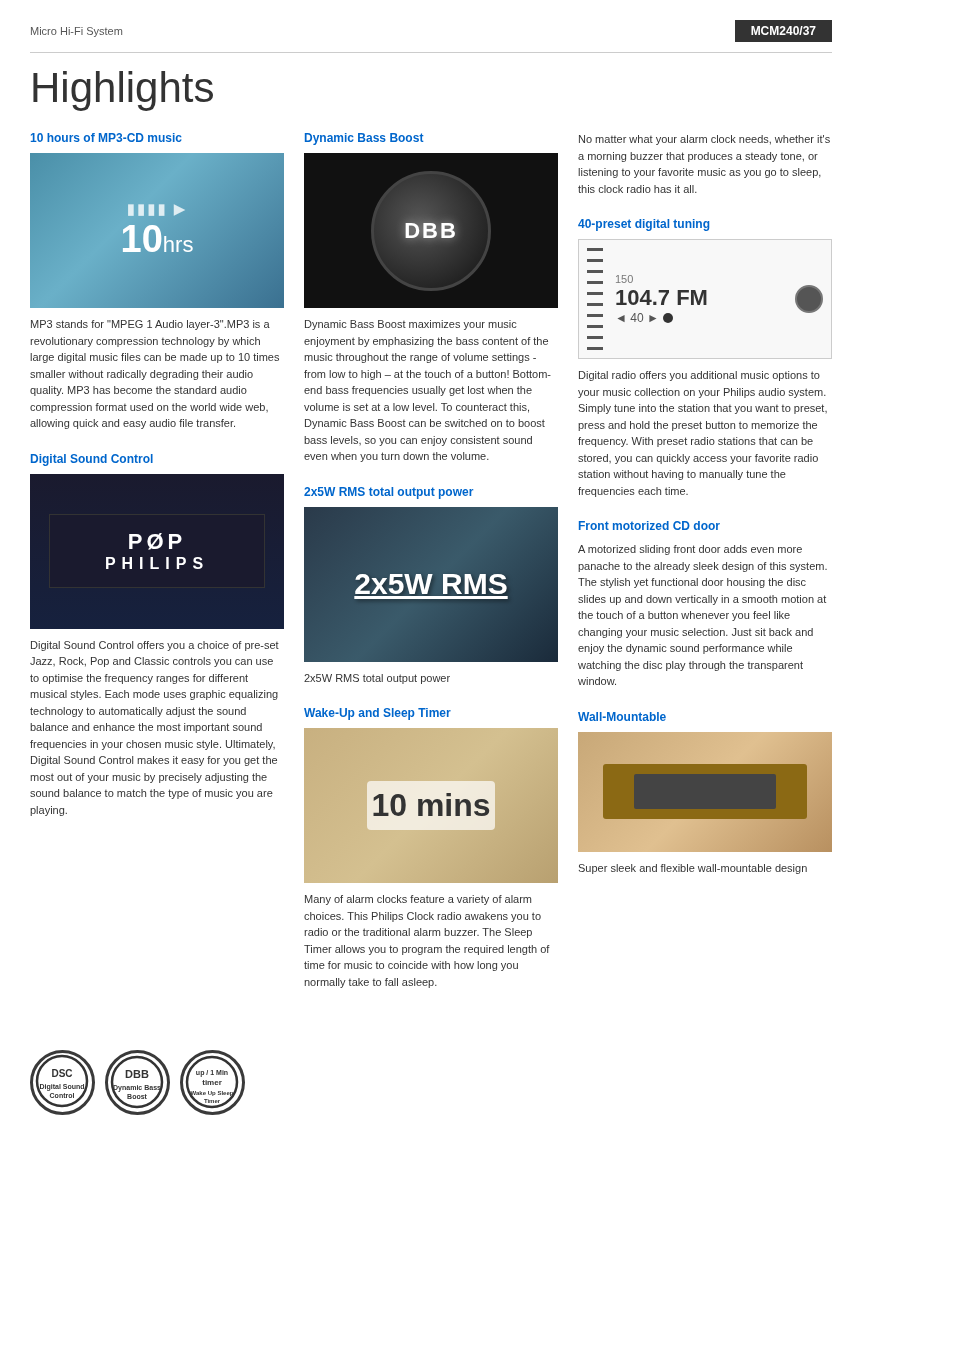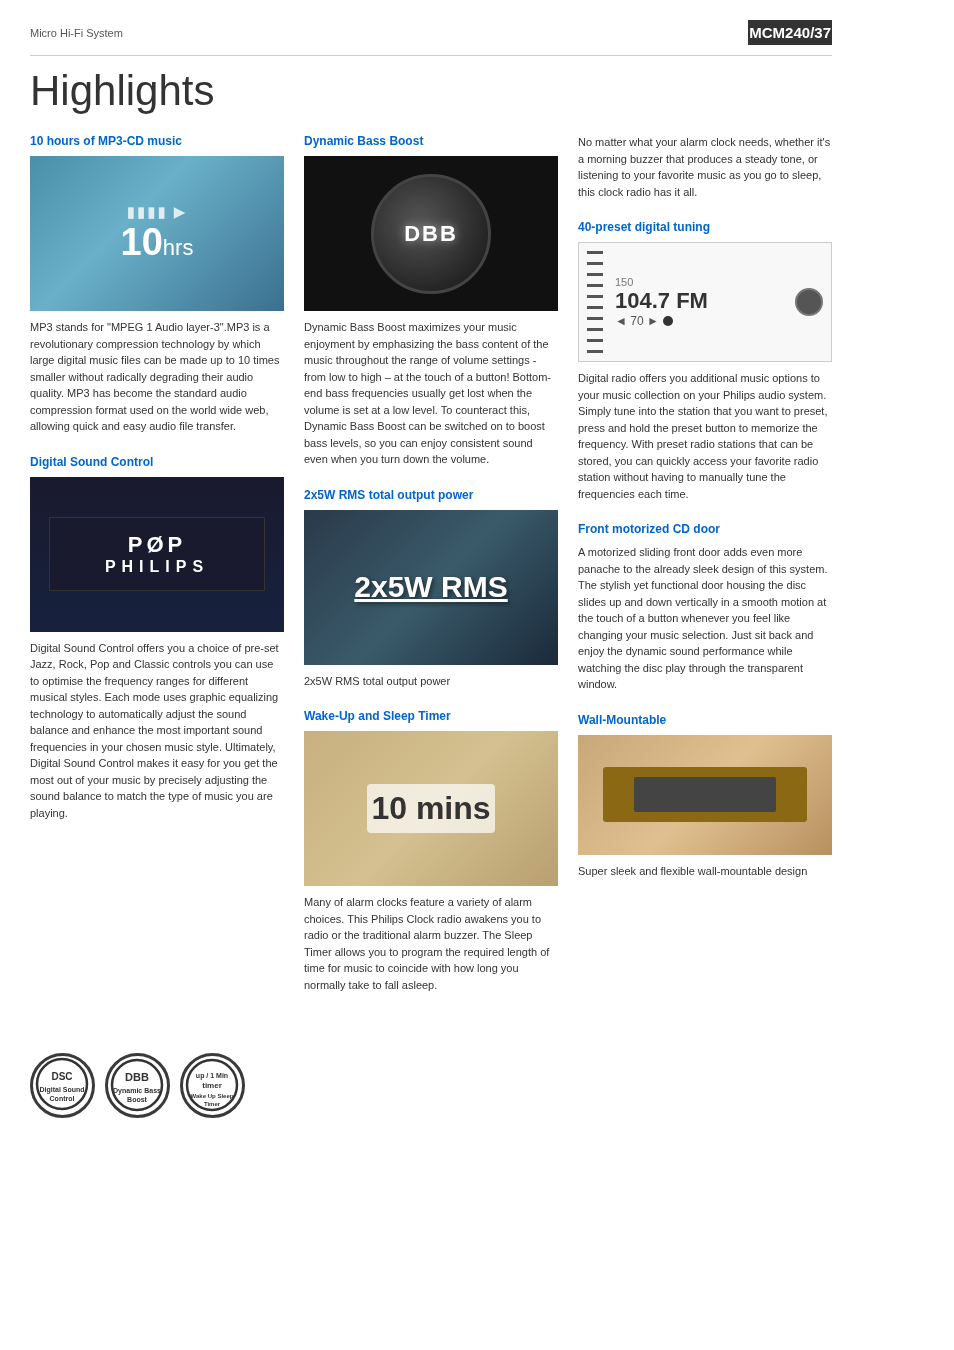--- a/index.html
+++ b/index.html
@@ -26,22 +26,22 @@
       align-items: center;
       margin-bottom: 10px;
     }
     .header-left {
       font-size: 11px;
       color: #555;
     }
     .header-right {
       background: #333;
       color: #fff;
-      padding: 4px 1px;
-      font-size: 15px;
+      padding: 4px 16px;
+      font-size: 12px;
       font-weight: bold;
     }
 
     
     .page-title {
       font-size: 42px;
       font-weight: 300;
       color: #333;
       margin-bottom: 20px;
       line-height: 1.1;
@@ -406,21 +406,21 @@
             <div class="radio-bar"></div>
             <div class="radio-bar"></div>
             <div class="radio-bar"></div>
             <div class="radio-bar"></div>
             <div class="radio-bar"></div>
           </div>
           <div class="radio-content">
             <div class="radio-station-num">150</div>
             <div class="radio-fm">104.7 FM</div>
             <div class="radio-preset">
-              <span>◄ 70 ►</span>
+              <span>◄ 40 ►</span>
               <span class="radio-dot"></span>
             </div>
           </div>
 
           <div style="position:absolute;right:8px;top:50%;transform:translateY(-50%);width:28px;height:28px;border-radius:50%;background:#555;border:2px solid #777;"></div>
         </div>
         <div class="section-text">Digital radio offers you additional music options to your music collection on your Philips audio system. Simply tune into the station that you want to preset, press and hold the preset button to memorize the frequency. With preset radio stations that can be stored, you can quickly access your favorite radio station without having to manually tune the frequencies each time.</div>
       </div>
 
       <div class="section">

